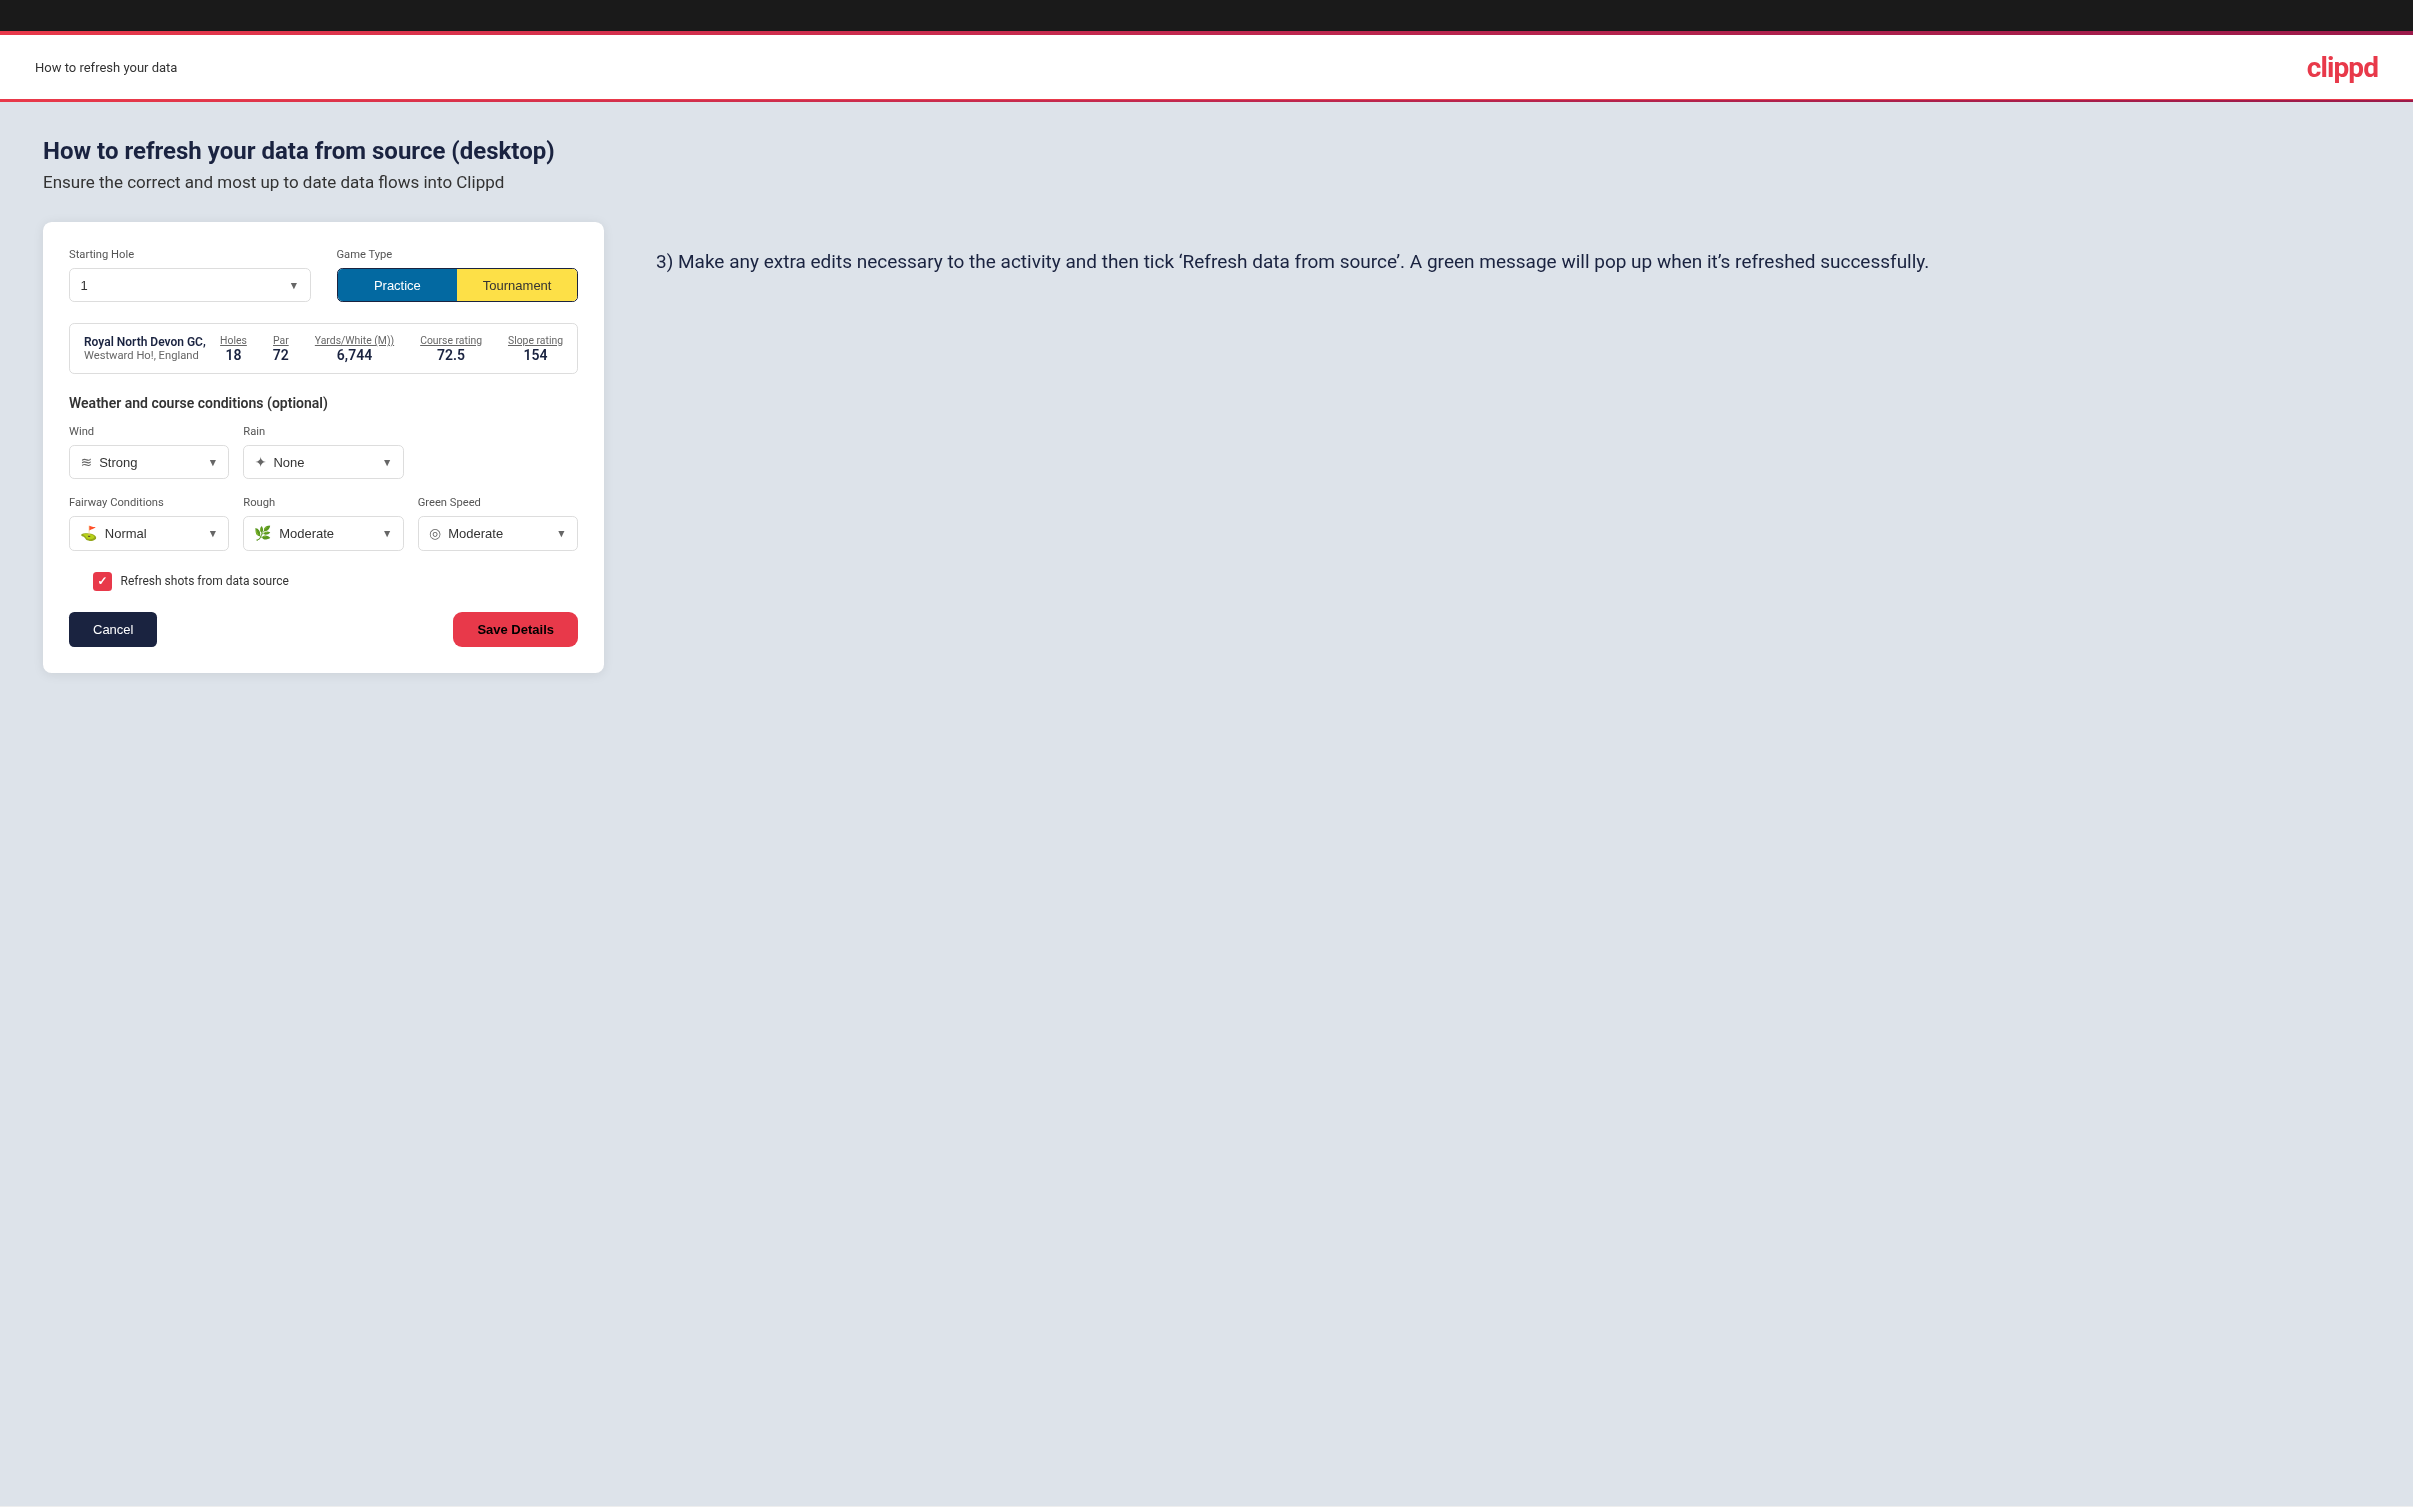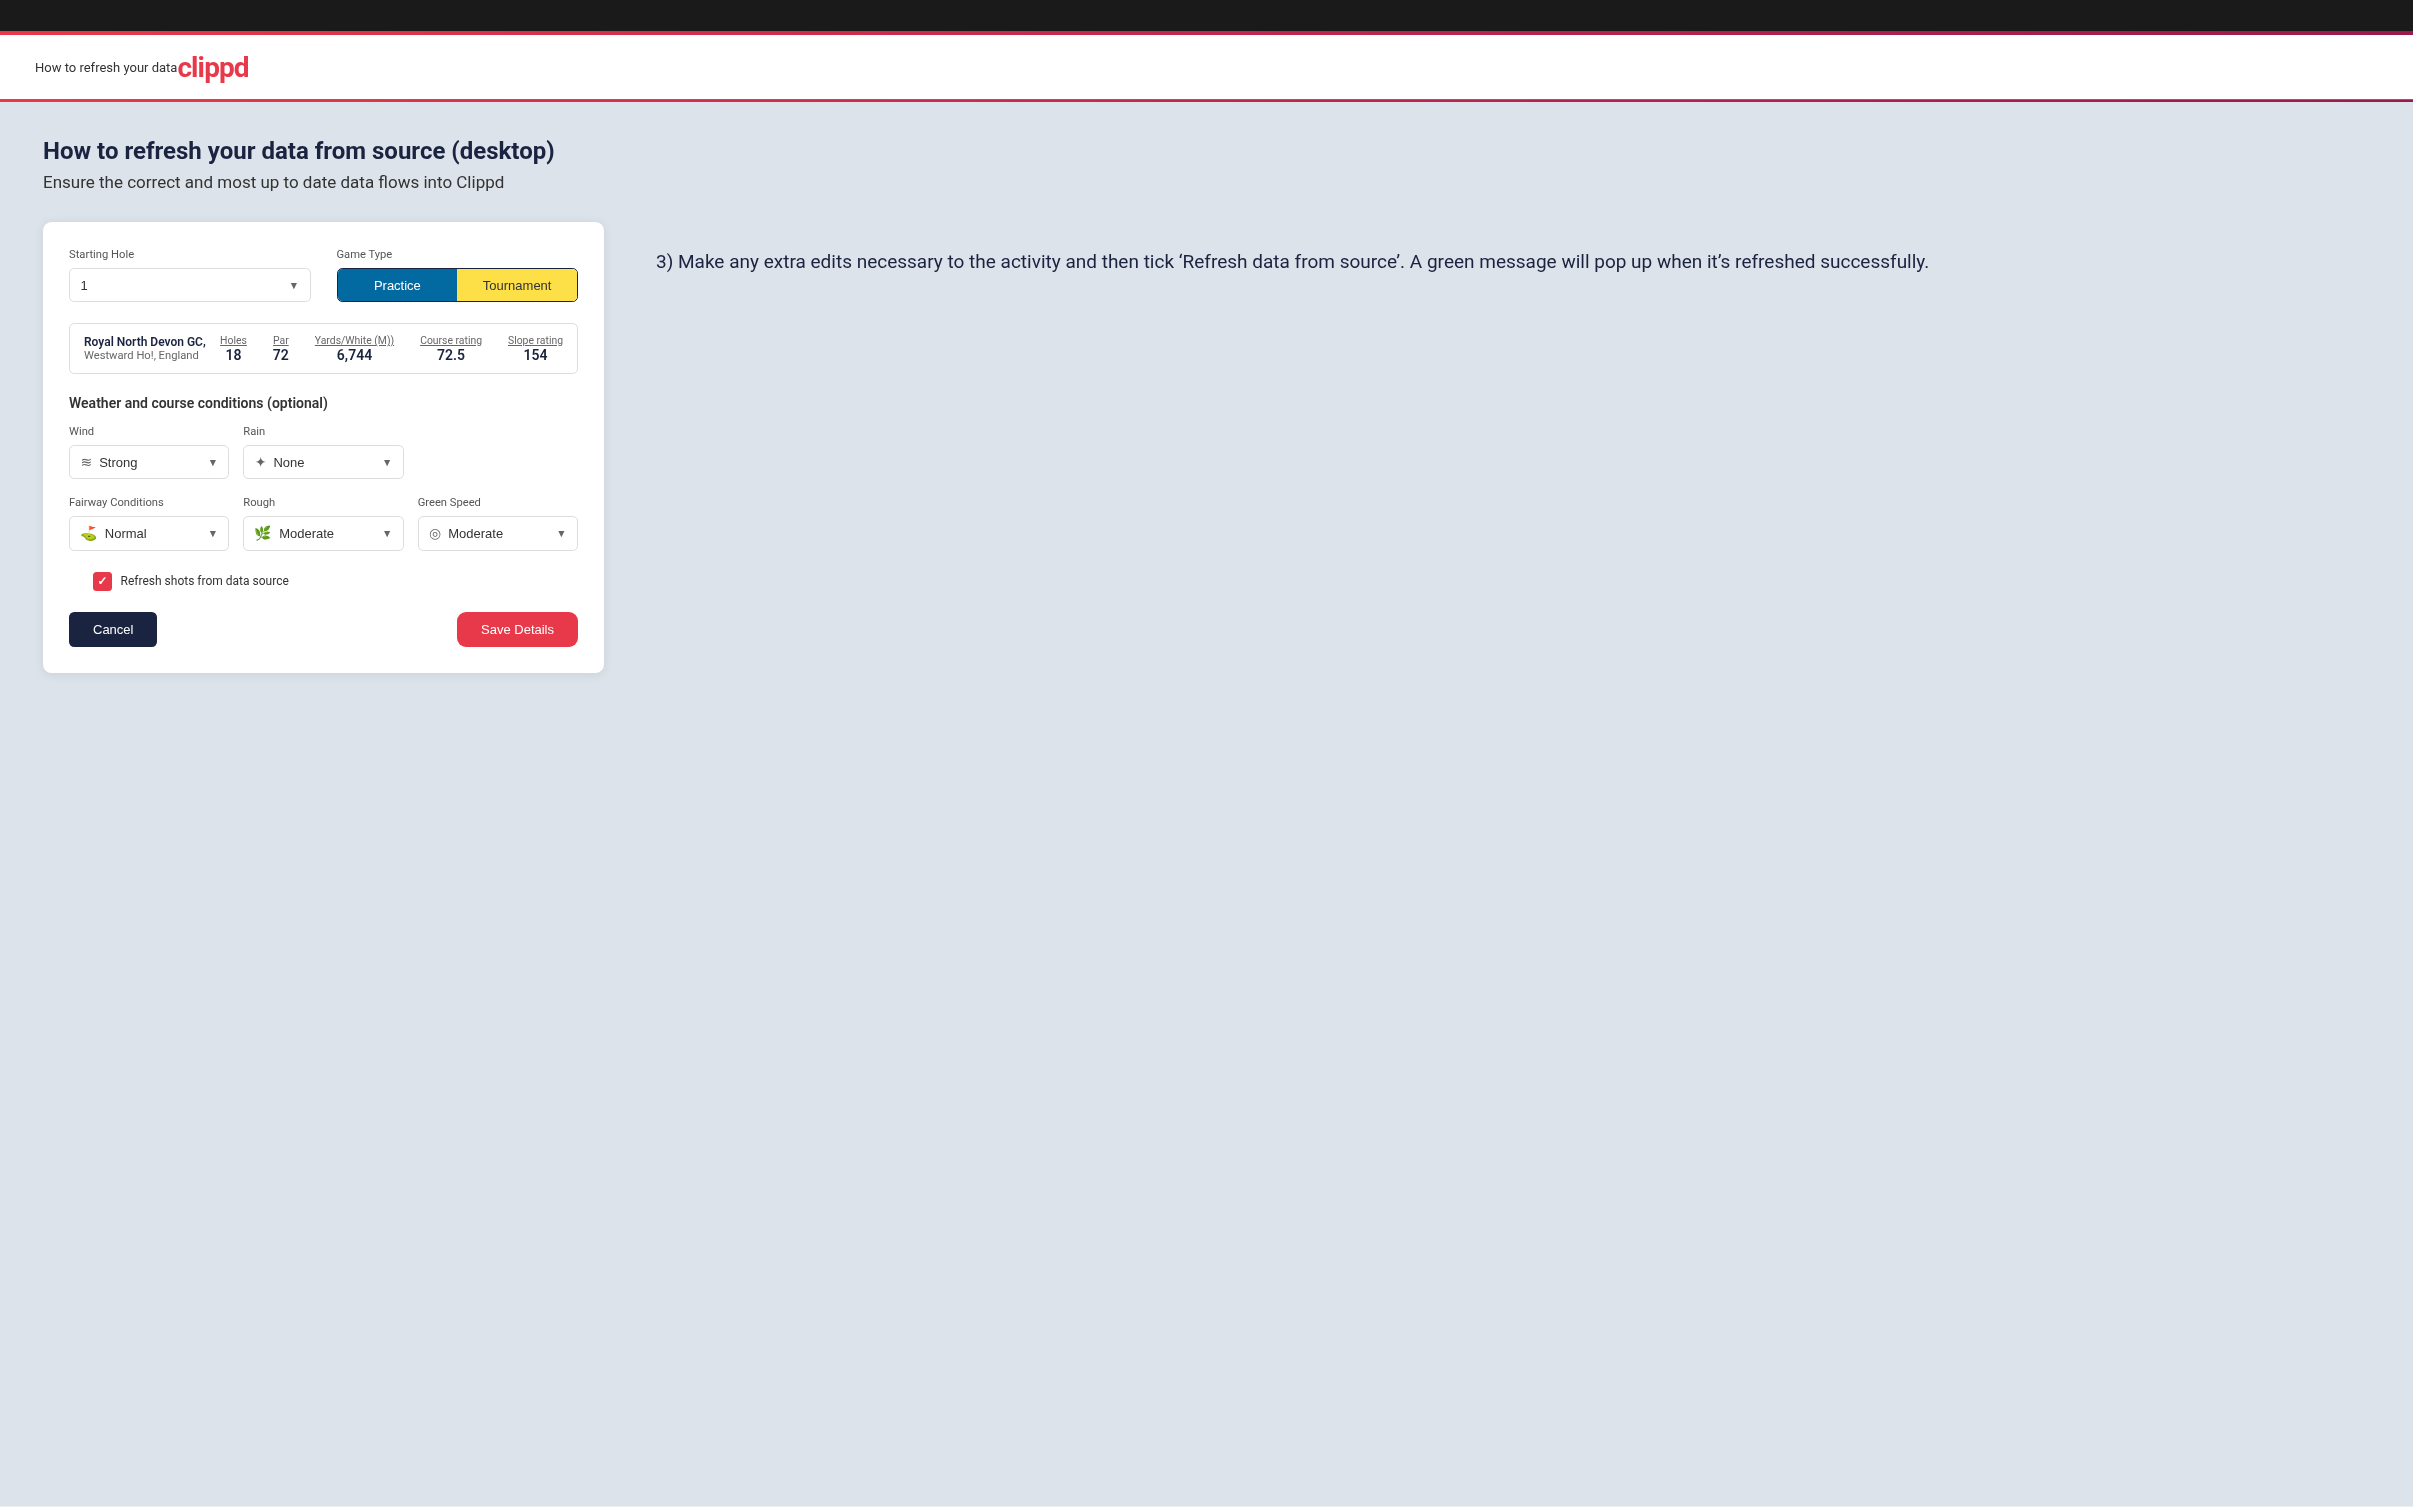--- a/index.html
+++ b/index.html
@@ -3,20 +3,21 @@
   <meta charset="utf-8">
   <style>
     * { box-sizing: border-box; margin: 0; padding: 0; }
     body { font-family: -apple-system, BlinkMacSystemFont, 'Segoe UI', Roboto, sans-serif; background: #1a1a1a; min-height: 100vh; }
 
     .header {
       background: #ffffff;
       padding: 15.5px 35px;
       display: flex;
       align-items: center;
+      justify-content: space-between;
       border-bottom: 1.7px solid #e8394a;
       position: relative;
     }
 
     .header-title {
       font-size: 13px;
       color: #333;
       font-weight: 400;
     }
 
@@ -269,27 +270,27 @@
       border: none;
       border-radius: 5.2px;
       padding: 10.4px 24px;
       font-size: 13px;
       cursor: pointer;
       font-weight: 500;
     }
 
     .btn-save {
       background: #e8394a;
-      color: #ffffff;
+      color: #000000;
       border: none;
       border-radius: 9px;
       padding: 10.4px 24px;
       font-size: 13px;
       cursor: pointer;
-      font-weight: 400;
+      font-weight: 700;
     }
 
     .side-text {
       flex: 1;
       padding-top: 26px;
     }
 
     .side-text p {
       font-size: 19px;
       color: #1a2340;

